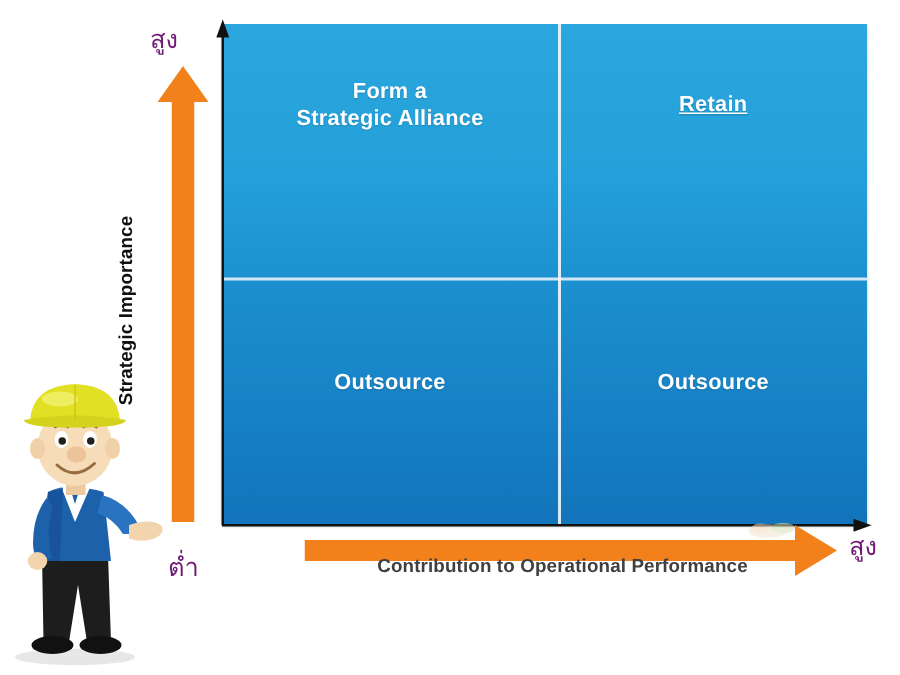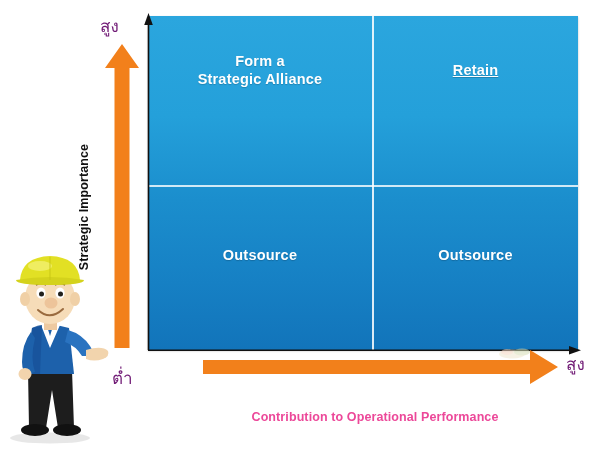--- a/index.html
+++ b/index.html
@@ -124,25 +124,24 @@
     user-select: none;
   }
   #xlabel {
     position: absolute;
     left: 190px;
     top: 370px;
     width: 370px;
     text-align: center;
     font-size: 12.5px;
     font-weight: bold;
-    color: #ec4899;
+    color: #404040;
     letter-spacing: 0.1px;
     white-space: nowrap;
     user-select: none;
-    margin-top: 40px;
   }
 
   
   #character {
     position: absolute;
     left: 2px;
     top: 252px;
     width: 108px;
     height: 192px;
   }

